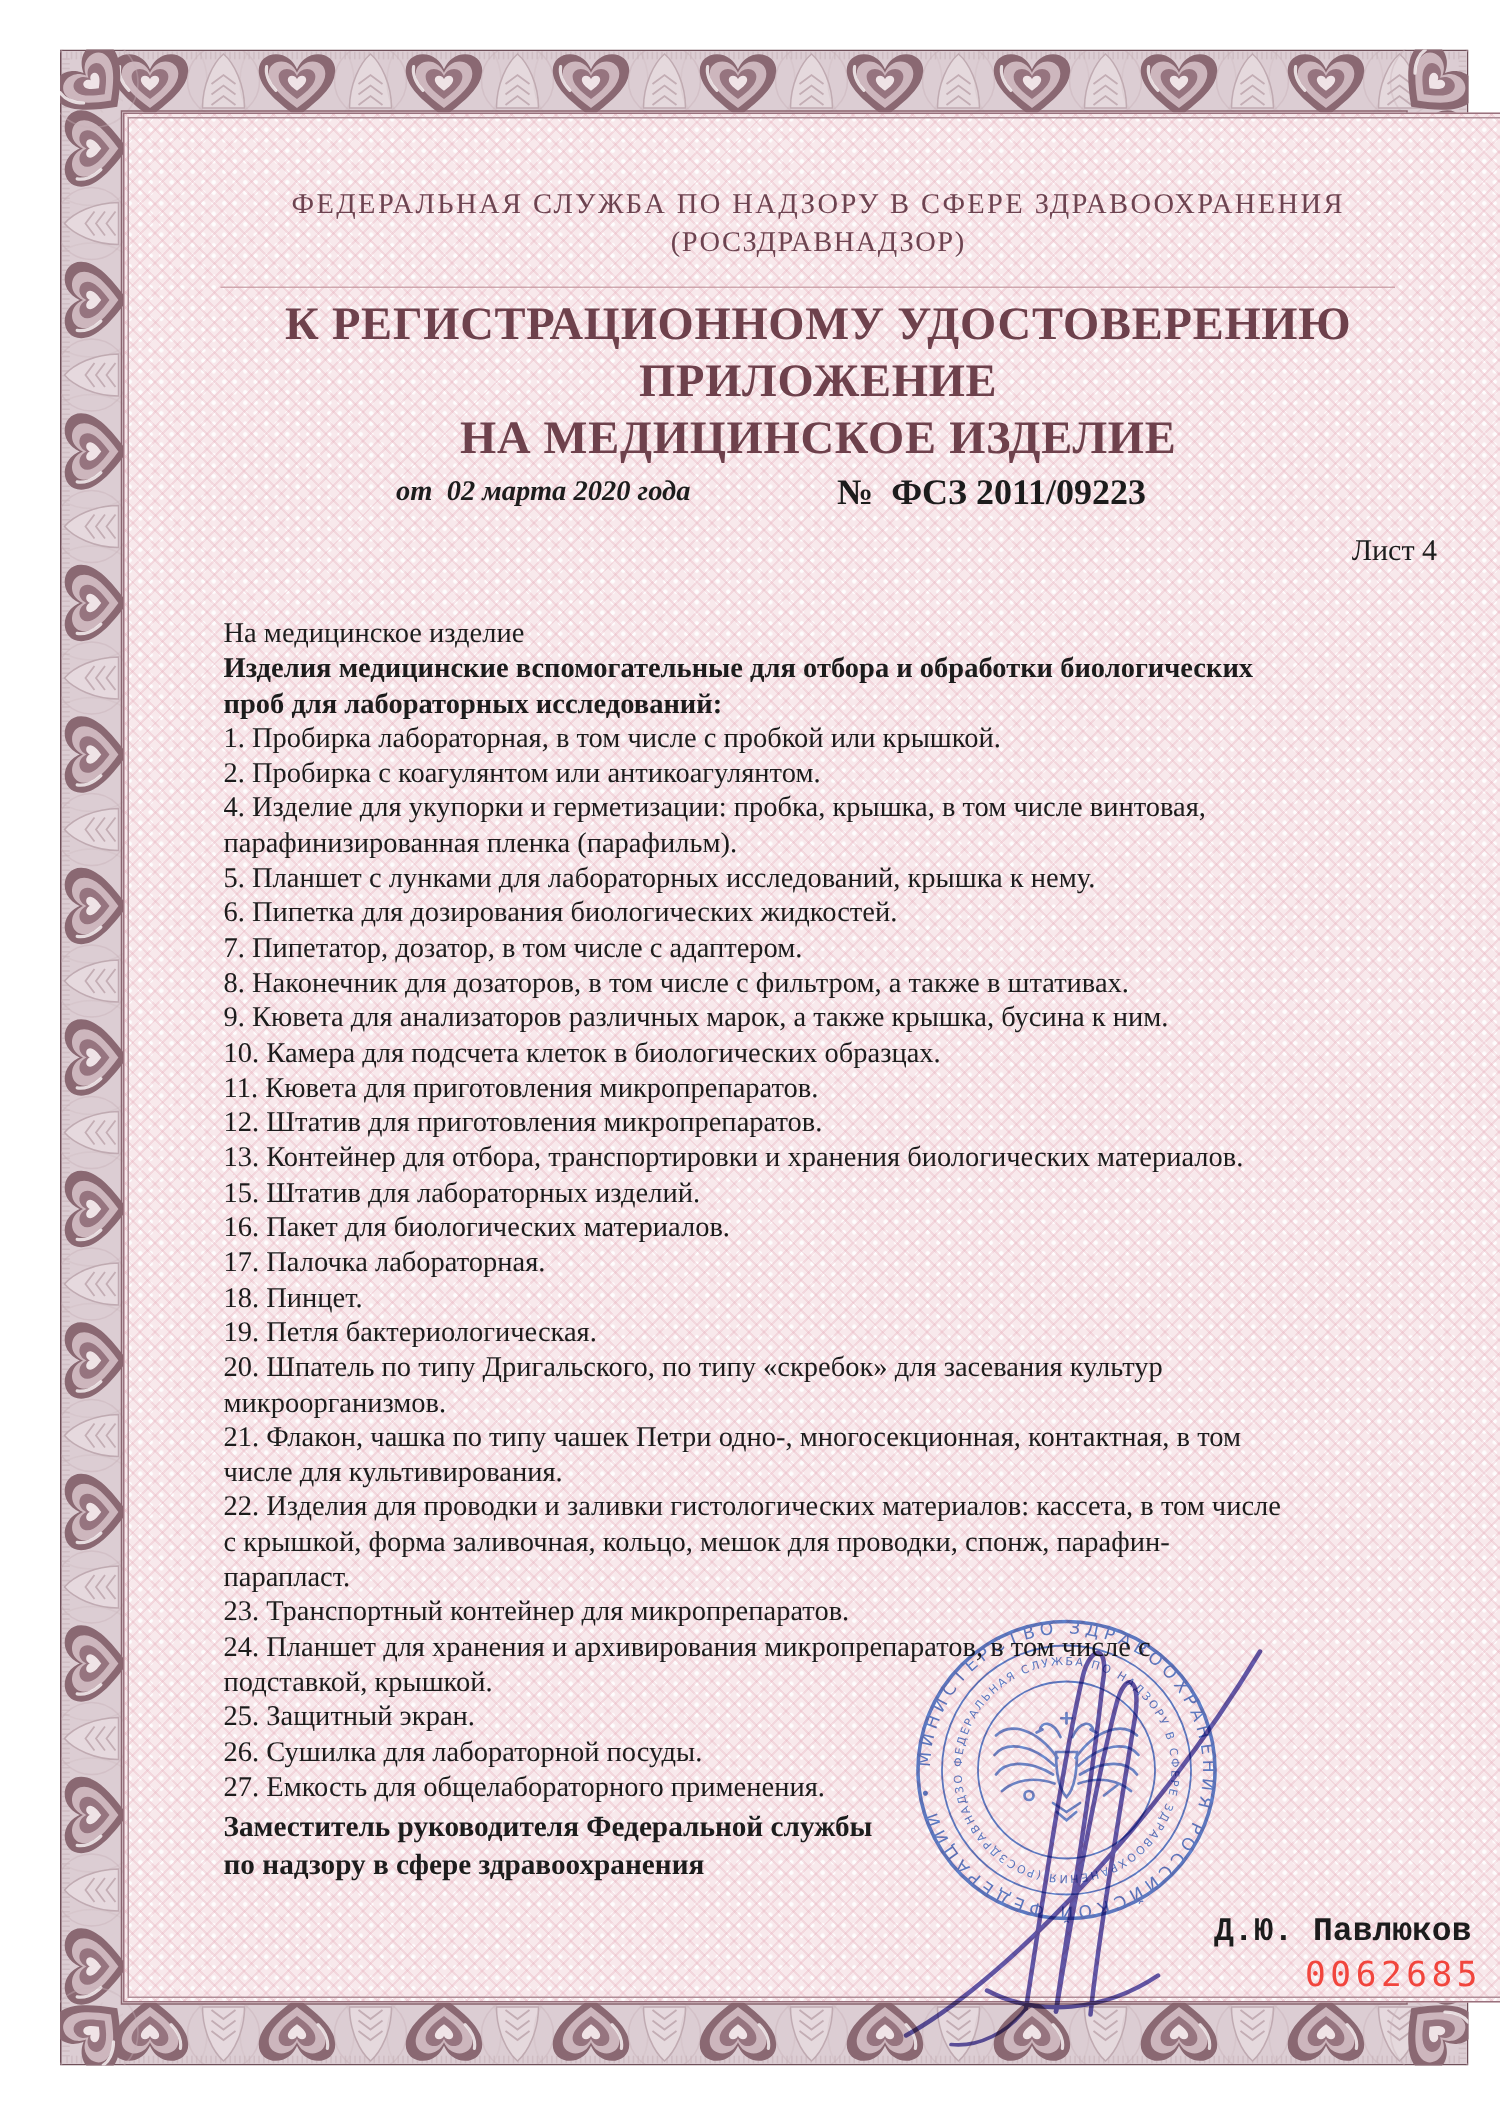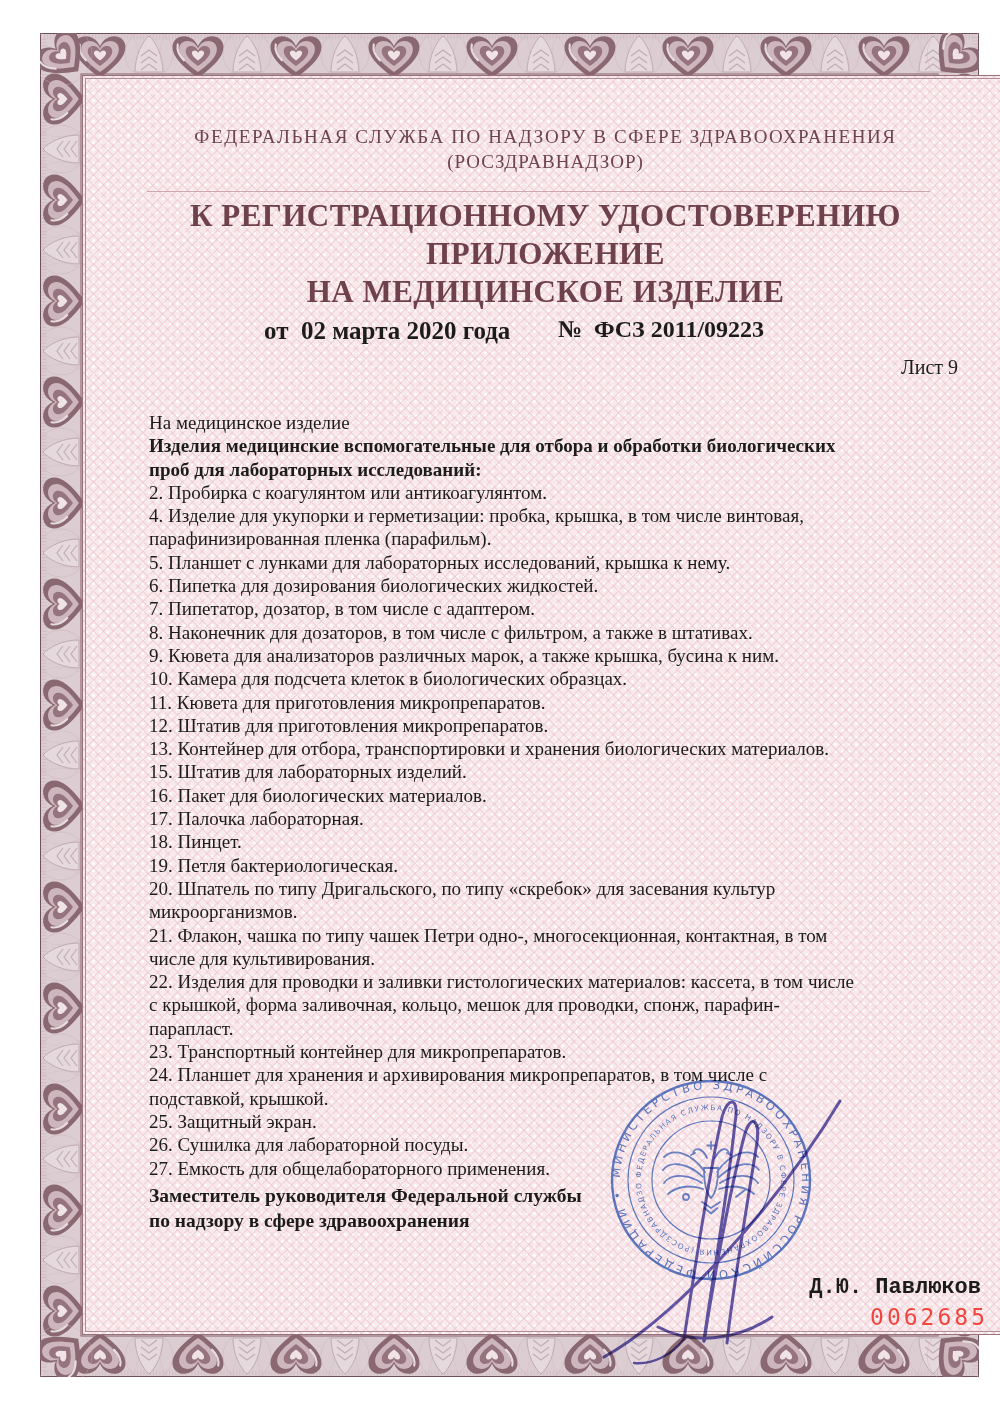--- a/index.html
+++ b/index.html
@@ -21,21 +21,21 @@
   }
   .pink::after{content:"";position:absolute;inset:2px;border:1px solid #b08e98;pointer-events:none;}
   .agency{position:absolute;left:0;right:0;text-align:center;color:#6d4350;
     font-size:19px;letter-spacing:1.6px;white-space:pre;}
   .agency.l1{top:50px;}
   .agency.l2{top:75px;letter-spacing:1px;}
   .divider{position:absolute;top:115px;left:64px;right:78px;height:0;
     border-top:1px solid #c89aa2;opacity:.85;}
   .title{position:absolute;top:121px;left:0;right:0;text-align:center;color:#6e414c;
     font-weight:bold;font-size:31px;line-height:38px;letter-spacing:.5px;}
-  .date-label{position:absolute;top:241px;left:181px;font-weight:bold;font-size:25px;white-space:pre;}
+  .date-label{position:absolute;top:241px;left:181px;font-weight:bold;font-size:19px;white-space:pre;font-style:italic;}
   .number-label{position:absolute;top:240px;left:475px;font-weight:bold;font-size:24px;white-space:pre;}
   .sheet-label{position:absolute;top:280px;right:50px;font-size:20px;white-space:pre;}
   .body-block{position:absolute;top:335px;left:66px;right:40px;font-size:19px;line-height:23.3px;}
   .body-line{white-space:pre-line;}
   .bold{font-weight:bold;}
   .sig-position{font-weight:bold;font-size:19.5px;line-height:25px;margin-top:3px;}
   .sig-name{position:absolute;top:1199px;right:27px;font-weight:bold;font-size:22px;white-space:pre;font-family:Liberation Mono, monospace;}
   .serial{position:absolute;top:1228px;right:20px;color:#f1453d;
     font-family:"DejaVu Sans Mono", monospace;font-size:23px;letter-spacing:3px;white-space:pre;}
   .stamp{position:absolute;left:608px;top:1077px;width:206px;height:206px;
@@ -277,27 +277,28 @@
     <div class="agency l1">ФЕДЕРАЛЬНАЯ СЛУЖБА ПО НАДЗОРУ В СФЕРЕ ЗДРАВООХРАНЕНИЯ</div>
     <div class="agency l2">(РОСЗДРАВНАДЗОР)</div>
     <div class="divider"></div>
     <div class="title">
       <div>К РЕГИСТРАЦИОННОМУ УДОСТОВЕРЕНИЮ</div>
       <div>ПРИЛОЖЕНИЕ</div>
       <div>НА МЕДИЦИНСКОЕ ИЗДЕЛИЕ</div>
     </div>
     <div class="date-label">от  02 марта 2020 года</div>
     <div class="number-label">№  ФСЗ 2011/09223</div>
-    <div class="sheet-label">Лист 9</div>
+    <div class="sheet-label">Лист 4</div>
 
     <div class="body-block">
       <div class="body-line">На медицинское изделие</div>
       <div class="body-line bold">Изделия медицинские вспомогательные для отбора и обработки биологических
 проб для лабораторных исследований:</div>
       <div id="items">
+          <div class="body-line">1. Пробирка лабораторная, в том числе с пробкой или крышкой.</div>
           <div class="body-line">2. Пробирка с коагулянтом или антикоагулянтом.</div>
           <div class="body-line">4. Изделие для укупорки и герметизации: пробка, крышка, в том числе винтовая,
 парафинизированная пленка (парафильм).</div>
           <div class="body-line">5. Планшет с лунками для лабораторных исследований, крышка к нему.</div>
           <div class="body-line">6. Пипетка для дозирования биологических жидкостей.</div>
           <div class="body-line">7. Пипетатор, дозатор, в том числе с адаптером.</div>
           <div class="body-line">8. Наконечник для дозаторов, в том числе с фильтром, а также в штативах.</div>
           <div class="body-line">9. Кювета для анализаторов различных марок, а также крышка, бусина к ним.</div>
           <div class="body-line">10. Камера для подсчета клеток в биологических образцах.</div>
           <div class="body-line">11. Кювета для приготовления микропрепаратов.</div>

